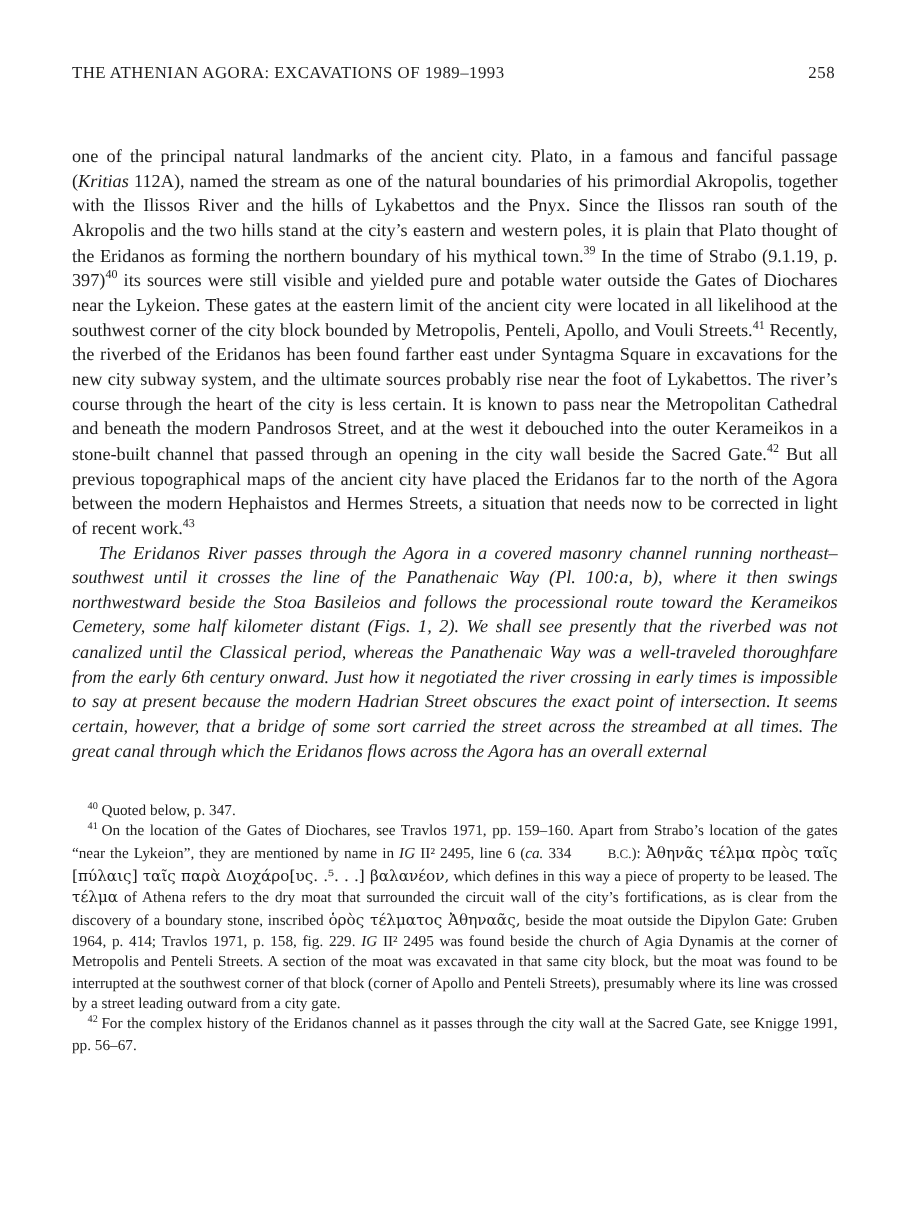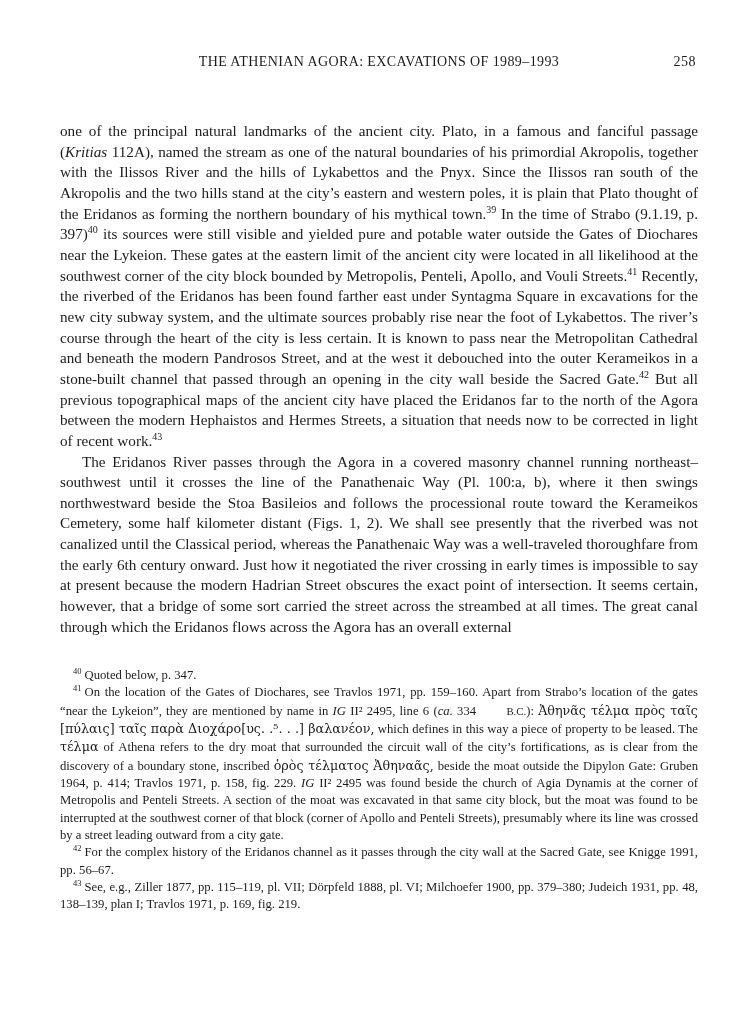--- a/index.html
+++ b/index.html
@@ -12,42 +12,42 @@
     font-family: "Liberation Serif", "DejaVu Serif", serif;
     overflow: hidden;
   }
   .page-header {
     position: absolute;
     top: 54px;
     left: 60px;
     width: 638px;
     font-size: 14px;
     letter-spacing: 0.4px;
-    text-align: center;
+    text-align: left;
     white-space: nowrap;
   }
   .running-title { display: inline-block; }
   .page-number {
     position: absolute;
     right: 2px;
     top: 0;
     letter-spacing: 0.5px;
   }
   .body-text {
     position: absolute;
     top: 85px;
     left: 60px;
     width: 638px;
     font-size: 15.2px;
     line-height: 20.65px;
     text-align: justify;
     margin-top: 36px;
   }
   .body-text p { margin: 0; }
-  .para-indent { text-indent: 22px; }
+  .para-indent { text-indent: 22px; font-style: italic; }
   .fnref {
     font-size: 10px;
     vertical-align: super;
     line-height: 0;
     letter-spacing: 0;
   }
   .footnotes {
     position: absolute;
     top: 667px;
     left: 60px;
@@ -79,16 +79,15 @@
 
   <div class="body-text">
     <p><span>one of the principal natural landmarks of the ancient city. Plato, in a famous and fanciful passage (</span><span class="it">Kritias</span><span> 112A), named the stream as one of the natural boundaries of his primordial Akropolis, together with the Ilissos River and the hills of Lykabettos and the Pnyx. Since the Ilissos ran south of the Akropolis and the two hills stand at the city’s eastern and western poles, it is plain that Plato thought of the Eridanos as forming the northern boundary of his mythical town.</span><sup class="fnref">39</sup><span> In the time of Strabo (9.1.19, p. 397)</span><sup class="fnref">40</sup><span> its sources were still visible and yielded pure and potable water outside the Gates of Diochares near the Lykeion. These gates at the eastern limit of the ancient city were located in all likelihood at the southwest corner of the city block bounded by Metropolis, Penteli, Apollo, and Vouli Streets.</span><sup class="fnref">41</sup><span> Recently, the riverbed of the Eridanos has been found farther east under Syntagma Square in excavations for the new city subway system, and the ultimate sources probably rise near the foot of Lykabettos. The river’s course through the heart of the city is less certain. It is known to pass near the Metropolitan Cathedral and beneath the modern Pandrosos Street, and at the west it debouched into the outer Kerameikos in a stone-built channel that passed through an opening in the city wall beside the Sacred Gate.</span><sup class="fnref">42</sup><span> But all previous topographical maps of the ancient city have placed the Eridanos far to the north of the Agora between the modern Hephaistos and Hermes Streets, a situation that needs now to be corrected in light of recent work.</span><sup class="fnref">43</sup></p>
     <p class="para-indent"><span>The Eridanos River passes through the Agora in a covered masonry channel running northeast–southwest until it crosses the line of the Panathenaic Way (Pl. 100:a, b), where it then swings northwestward beside the Stoa Basileios and follows the processional route toward the Kerameikos Cemetery, some half kilometer distant (Figs. 1, 2). We shall see presently that the riverbed was not canalized until the Classical period, whereas the Panathenaic Way was a well-traveled thoroughfare from the early 6th century onward. Just how it negotiated the river crossing in early times is impossible to say at present because the modern Hadrian Street obscures the exact point of intersection. It seems certain, however, that a bridge of some sort carried the street across the streambed at all times. The great canal through which the Eridanos flows across the Agora has an overall external</span></p>
   </div>
 
   <div class="footnotes">
     <p><sup class="fnmark">40</sup><span>Quoted below, p. 347.</span></p>
     <p><sup class="fnmark">41</sup><span>On the location of the Gates of Diochares, see Travlos 1971, pp. 159–160. Apart from Strabo’s location of the gates “near the Lykeion”, they are mentioned by name in </span><span class="it">IG</span><span> II² 2495, line 6 (</span><span class="it">ca.</span><span> 334 </span><span class="sc">B.C.</span><span>): </span><span class="greek">Ἀθηνᾶς τέλμα πρὸς ταῖς [πύλαις] ταῖς παρὰ Διοχάρο[υς. .⁵. . .] βαλανέον,</span><span> which defines in this way a piece of property to be leased. The </span><span class="greek">τέλμα</span><span> of Athena refers to the dry moat that surrounded the circuit wall of the city’s fortifications, as is clear from the discovery of a boundary stone, inscribed </span><span class="greek">ὁρὸς τέλματος Ἀθηναᾶς,</span><span> beside the moat outside the Dipylon Gate: Gruben 1964, p. 414; Travlos 1971, p. 158, fig. 229. </span><span class="it">IG</span><span> II² 2495 was found beside the church of Agia Dynamis at the corner of Metropolis and Penteli Streets. A section of the moat was excavated in that same city block, but the moat was found to be interrupted at the southwest corner of that block (corner of Apollo and Penteli Streets), presumably where its line was crossed by a street leading outward from a city gate.</span></p>
     <p><sup class="fnmark">42</sup><span>For the complex history of the Eridanos channel as it passes through the city wall at the Sacred Gate, see Knigge 1991, pp. 56–67.</span></p>
-    <p><sup class="fnmark">43</sup><span>See, e.g., Ziller 1877, pp. 115–119, pl. VII; Dörpfeld 1888, pl. VI; Milchoefer 1900, pp. 379–380; Judeich 1931, pp. 48, 138–139, plan I; Travlos 1971, p. 169, fig. 219.</span></p>
   </div>
 
 </div>
 
 </body></html>

